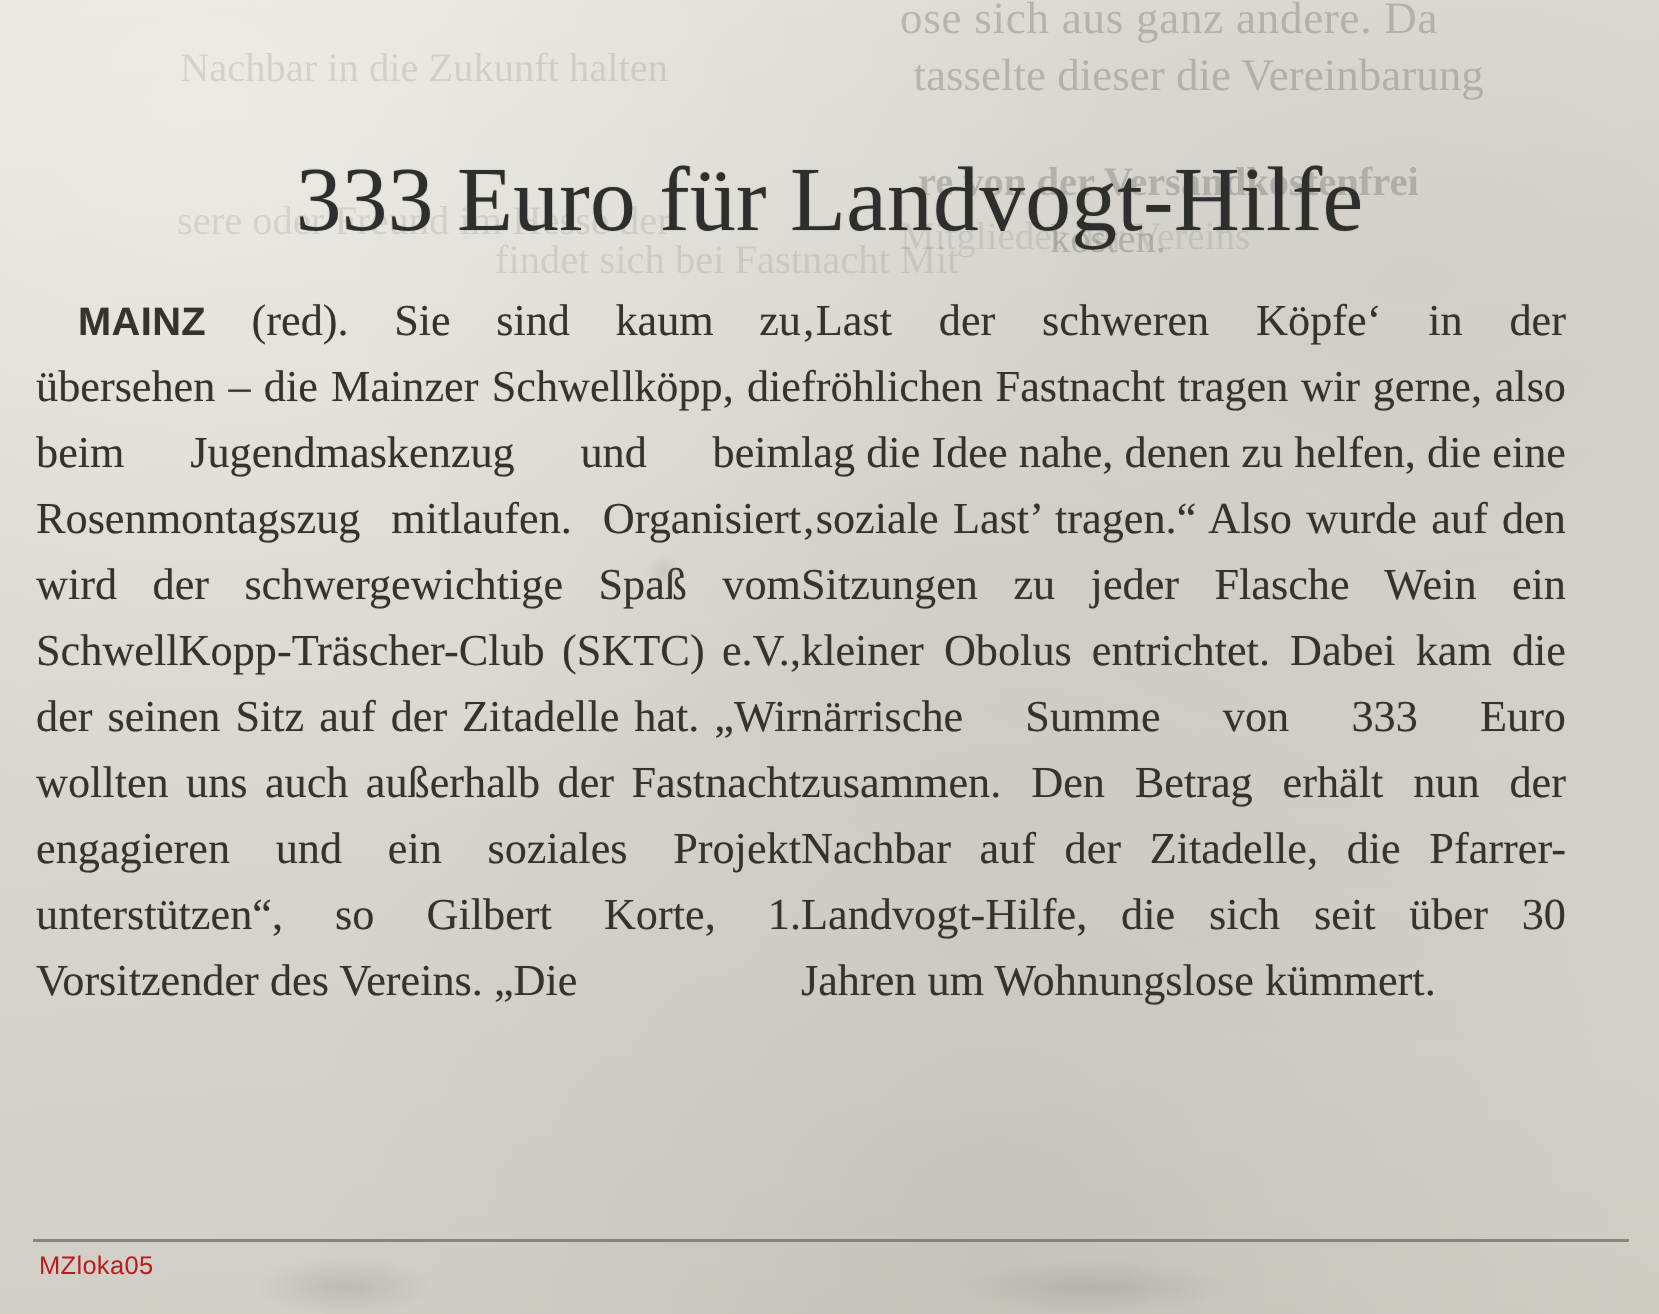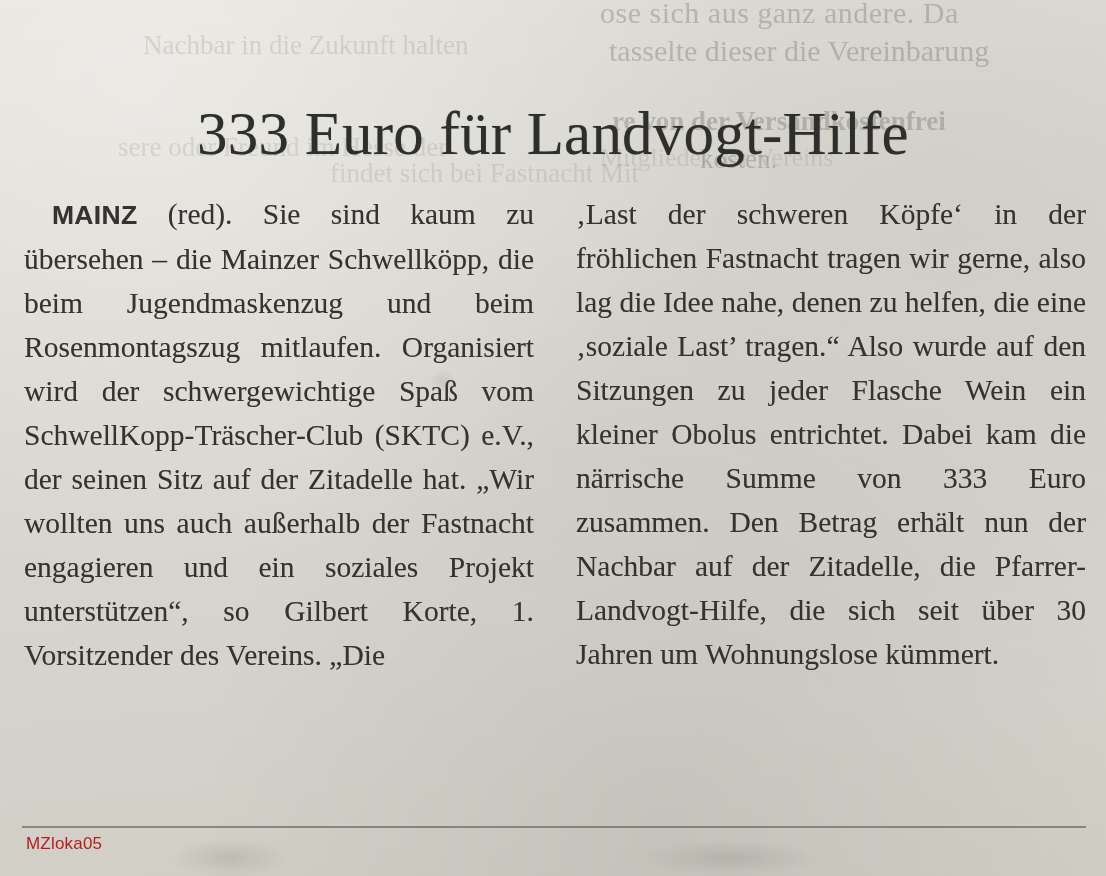--- a/index.html
+++ b/index.html
@@ -34,21 +34,21 @@
     color: rgba(90, 88, 84, 0.30);
     font-family: "Liberation Serif", serif;
     white-space: nowrap;
     pointer-events: none;
     user-select: none;
   }
   .bleed-a { top: -4px;  left: 600px; font-size: 30px; letter-spacing: 0.5px; }
   .bleed-b { top: 34px;  left: 580px; font-size: 30px; margin-left: 29px; }
   .bleed-c { top: 106px; left: 612px; font-size: 27px; font-weight: bold; }
   .bleed-d { top: 144px; left: 700px; font-size: 27px; }
-  .bleed-e { top: 30px;  left: 120px; font-size: 27px; opacity: 0.55; margin-left: 23px; }
+  .bleed-e { top: 30px;  left: 120px; font-size: 27px; opacity: 0.55; }
   .bleed-f { top: 132px; left: 118px; font-size: 27px; opacity: 0.5; }
   .bleed-g { top: 158px; left: 330px; font-size: 27px; opacity: 0.5; }
   .bleed-h { top: 143px; left: 600px; font-size: 26px; opacity: 0.45;}
 
   .page {
     position: relative;
     width: 1106px;
     height: 876px;
   }
 
@@ -65,21 +65,20 @@
     font-family: "Liberation Serif", serif;
     text-shadow: 0 0 1px rgba(60,60,60,0.35);
   }
 
   .columns {
     position: absolute;
     top: 192px;
     left: 24px;
     width: 1062px;
     display: flex;
-    gap: 42px;
   }
   .col {
     width: 510px;
     font-size: 29.5px;
     line-height: 44px;
     text-align: justify;
     text-justify: inter-word;
     color: #34332f;
     font-family: "Liberation Serif", serif;
     text-shadow: 0 0 0.6px rgba(70,70,70,0.35);

